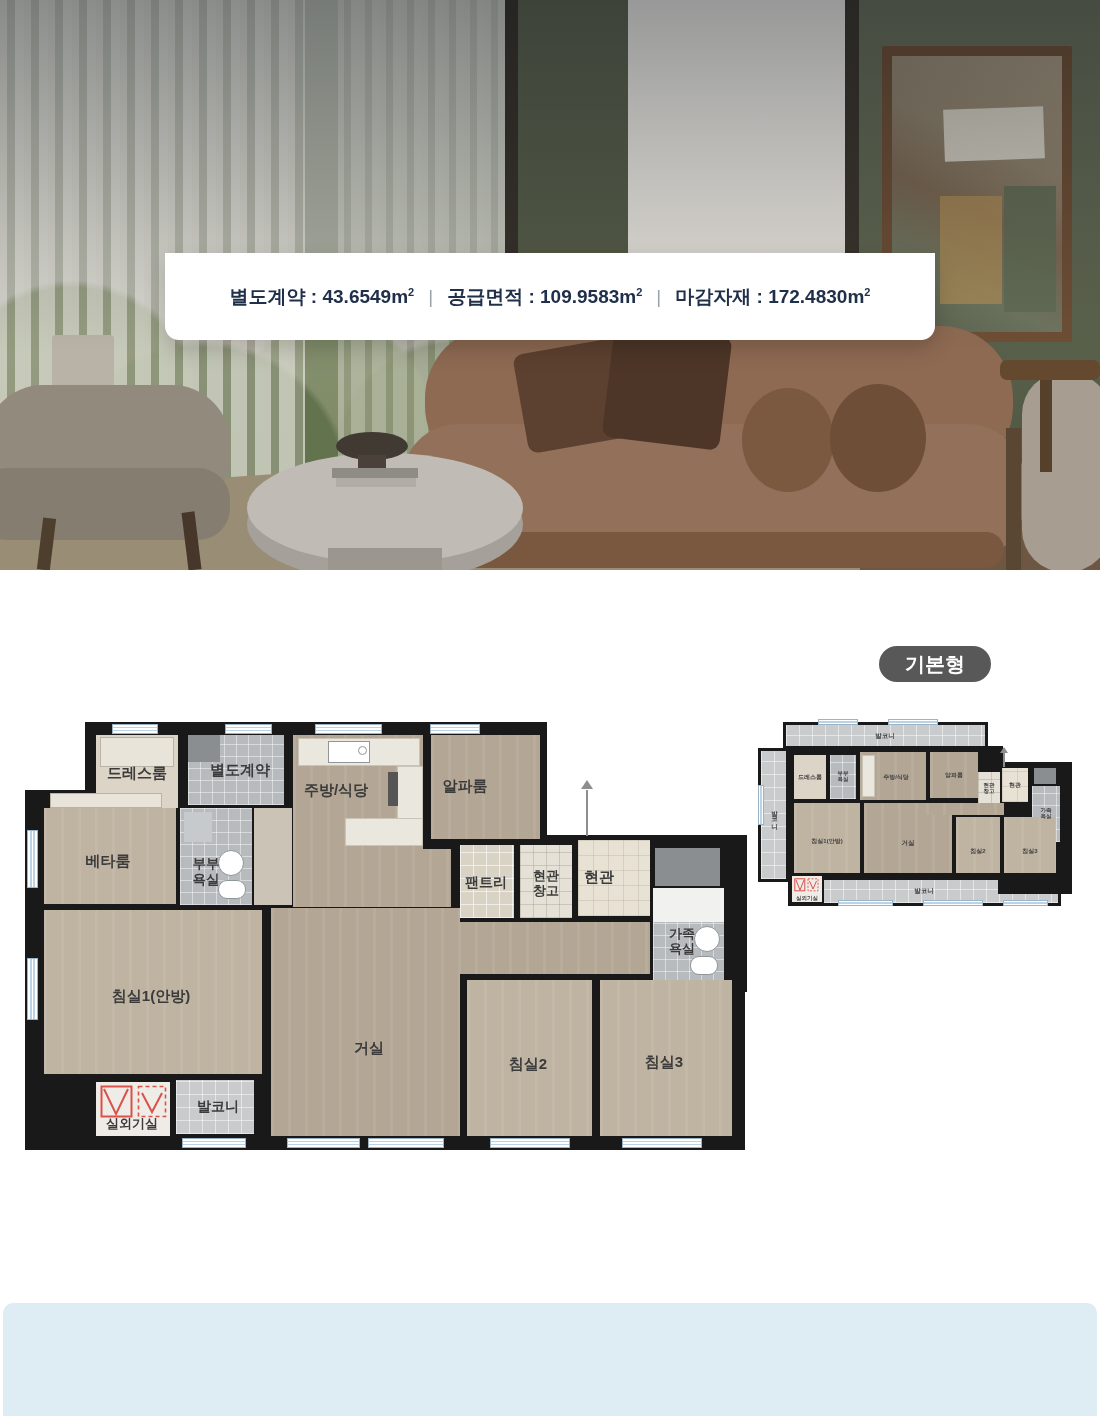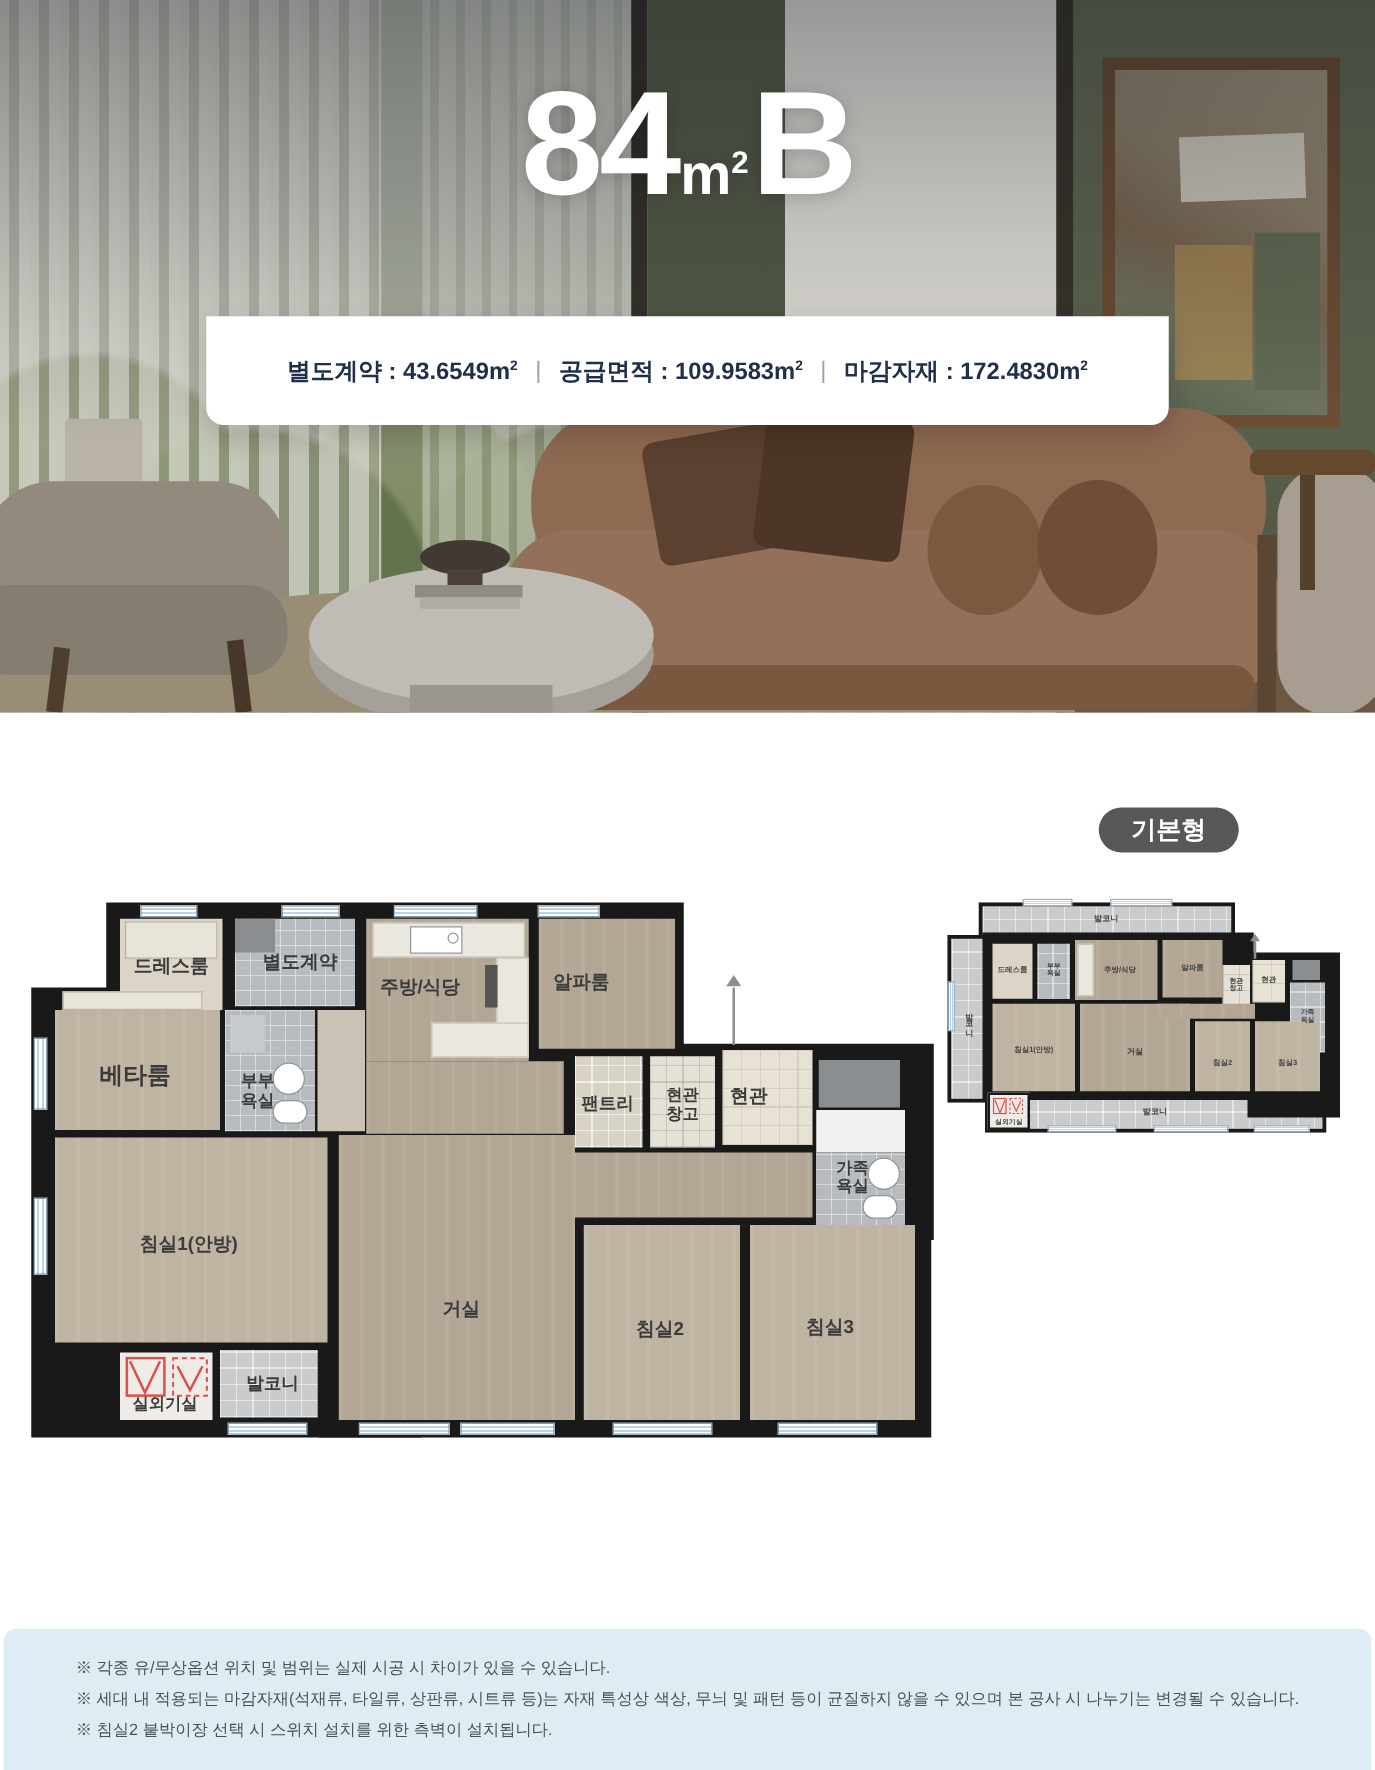--- a/index.html
+++ b/index.html
@@ -155,23 +155,20 @@
       <g>
         <rect x="1022" y="372" width="88" height="200" rx="42" fill="#a79d90"></rect>
         <rect x="1006" y="428" width="15" height="142" fill="#5a4733"></rect>
       </g>
       <g>
         <rect x="1000" y="360" width="100" height="20" rx="7" fill="#64492f"></rect>
         <rect x="1040" y="380" width="12" height="92" fill="#55402b"></rect>
       </g>
     </svg>
     <div class="h-shade"></div>
-    <div class="hero-title">
-      <span>84</span><span class="t-unit"><span>m</span><sup>2</sup></span><span>B</span>
-    </div>
   </div>
 
   <div class="area-card">
     <span><span>별도계약</span><span> : </span><span>43.6549</span><span>m</span><sup>2</sup></span>
     <span class="sep">|</span>
     <span><span>공급면적</span><span> : </span><span>109.9583</span><span>m</span><sup>2</sup></span>
     <span class="sep">|</span>
     <span><span>마감자재</span><span> : </span><span>172.4830</span><span>m</span><sup>2</sup></span>
   </div>
 
@@ -238,21 +235,21 @@
     <div class="win-h" style="left:468px;top:426px;width:80px;height:10px"></div>
     <div class="win-h" style="left:600px;top:426px;width:80px;height:10px"></div>
 
     <div class="arrow-line" style="left:564px;top:78px;width:2px;height:46px"></div>
     <div class="arrow-head" style="left:559px;top:68px"></div>
 
     <span class="lbl" style="left:115px;top:61px;font-size:15px">드레스룸</span>
     <span class="lbl" style="left:218px;top:58px;font-size:15px">별도계약</span>
     <span class="lbl" style="left:314px;top:78px;font-size:15px">주방/식당</span>
     <span class="lbl" style="left:443px;top:74px;font-size:15px">알파룸</span>
-    <span class="lbl" style="left:86px;top:149px;font-size:19px">베타룸</span>
+    <span class="lbl" style="left:86px;top:149px;font-size:15px">베타룸</span>
     <span class="lbl" style="left:184px;top:160px;font-size:13.5px">부부
 욕실</span>
     <span class="lbl" style="left:464px;top:170px;font-size:14px">팬트리</span>
     <span class="lbl" style="left:524px;top:172px;font-size:13px">현관
 창고</span>
     <span class="lbl" style="left:577px;top:165px;font-size:15px">현관</span>
     <span class="lbl" style="left:660px;top:230px;font-size:13px">가족
 욕실</span>
     <span class="lbl" style="left:129px;top:284px;font-size:15px">침실1(안방)</span>
     <span class="lbl" style="left:347px;top:336px;font-size:15px">거실</span>
@@ -315,19 +312,14 @@
     <span class="lbl-s" style="left:288px;top:99px;font-size:5.5px">가족
 욕실</span>
     <span class="lbl-s" style="left:69px;top:126px;font-size:6px">침실1(안방)</span>
     <span class="lbl-s" style="left:150px;top:128px;font-size:6.5px">거실</span>
     <span class="lbl-s" style="left:220px;top:136px;font-size:6px">침실2</span>
     <span class="lbl-s" style="left:272px;top:136px;font-size:6px">침실3</span>
     <span class="lbl-s" style="left:49px;top:184px;font-size:5.5px">실외기실</span>
   </div>
 
   <div class="footer"></div>
-  <div class="notes">
-    <p>※ 각종 유/무상옵션 위치 및 범위는 실제 시공 시 차이가 있을 수 있습니다.</p>
-    <p>※ 세대 내 적용되는 마감자재(석재류, 타일류, 상판류, 시트류 등)는 자재 특성상 색상, 무늬 및 패턴 등이 균질하지 않을 수 있으며 본 공사 시 나누기는 변경될 수 있습니다.</p>
-    <p>※ 침실2 붙박이장 선택 시 스위치 설치를 위한 측벽이 설치됩니다.</p>
-  </div>
 
 </div>
 
 </body></html>

